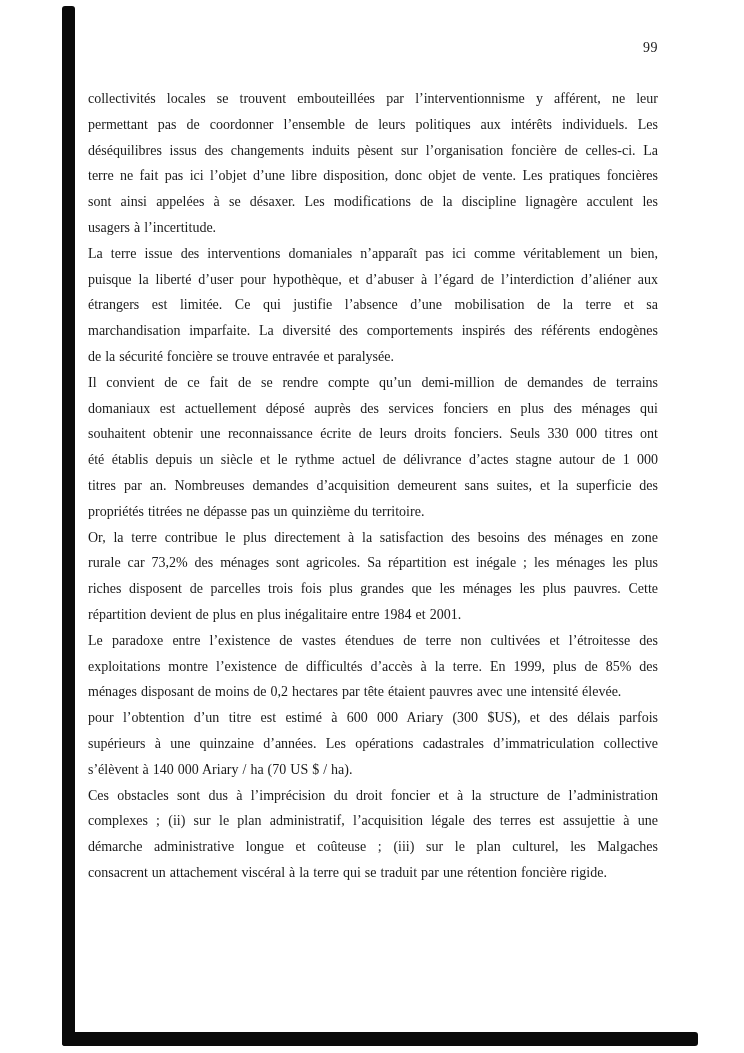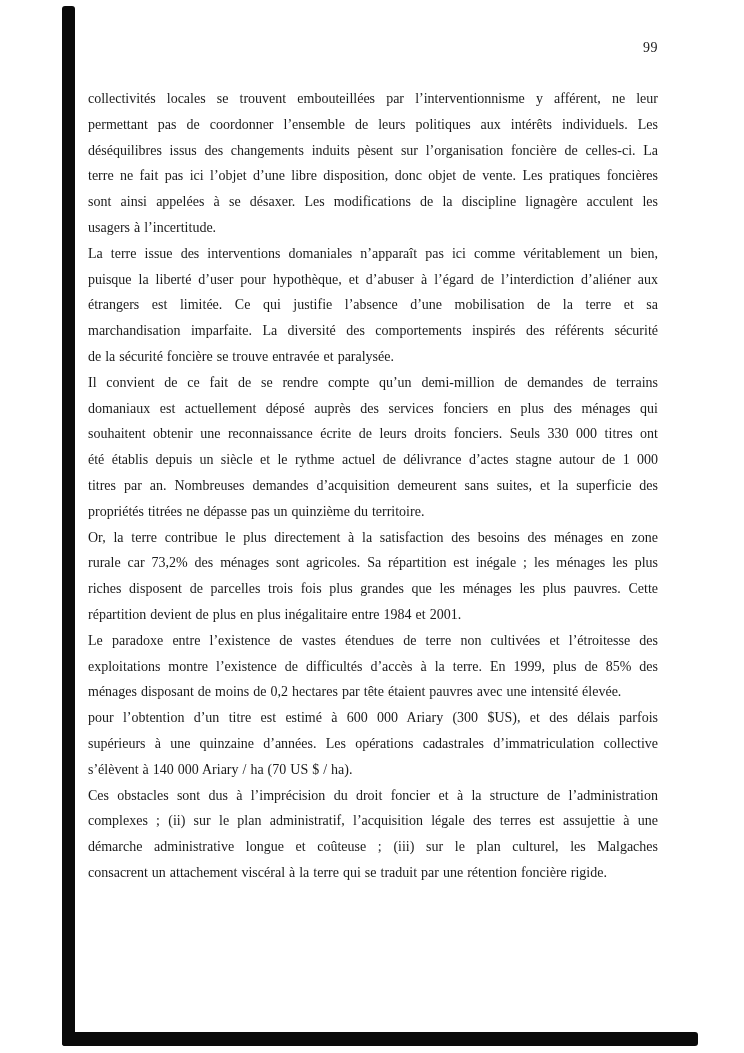--- a/index.html
+++ b/index.html
@@ -78,21 +78,21 @@
         <div class="line">permettant pas de coordonner l’ensemble de leurs politiques aux intérêts individuels. Les</div>
         <div class="line">déséquilibres issus des changements induits pèsent sur l’organisation foncière de celles-ci. La</div>
         <div class="line">terre ne fait pas ici l’objet d’une libre disposition, donc objet de vente. Les pratiques foncières</div>
         <div class="line">sont ainsi appelées à se désaxer. Les modifications de la discipline lignagère acculent les</div>
         <div class="line line-last">usagers à l’incertitude.</div>
       </div>
       <div class="paragraph">
         <div class="line">La terre issue des interventions domaniales n’apparaît pas ici comme véritablement un bien,</div>
         <div class="line">puisque la liberté d’user pour hypothèque, et d’abuser à l’égard de l’interdiction d’aliéner aux</div>
         <div class="line">étrangers est limitée. Ce qui justifie l’absence d’une mobilisation de la terre et sa</div>
-        <div class="line">marchandisation imparfaite. La diversité des comportements inspirés des référents sécurité</div>
+        <div class="line">marchandisation imparfaite. La diversité des comportements inspirés des référents endogènes</div>
         <div class="line line-last">de la sécurité foncière se trouve entravée et paralysée.</div>
       </div>
       <div class="paragraph">
         <div class="line">Il convient de ce fait de se rendre compte qu’un demi-million de demandes de terrains</div>
         <div class="line">domaniaux est actuellement déposé auprès des services fonciers en plus des ménages qui</div>
         <div class="line">souhaitent obtenir une reconnaissance écrite de leurs droits fonciers. Seuls 330 000 titres ont</div>
         <div class="line">été établis depuis un siècle et le rythme actuel de délivrance d’actes stagne autour de 1 000</div>
         <div class="line">titres par an. Nombreuses demandes d’acquisition demeurent sans suites, et la superficie des</div>
         <div class="line line-last">propriétés titrées ne dépasse pas un quinzième du territoire.</div>
       </div>

